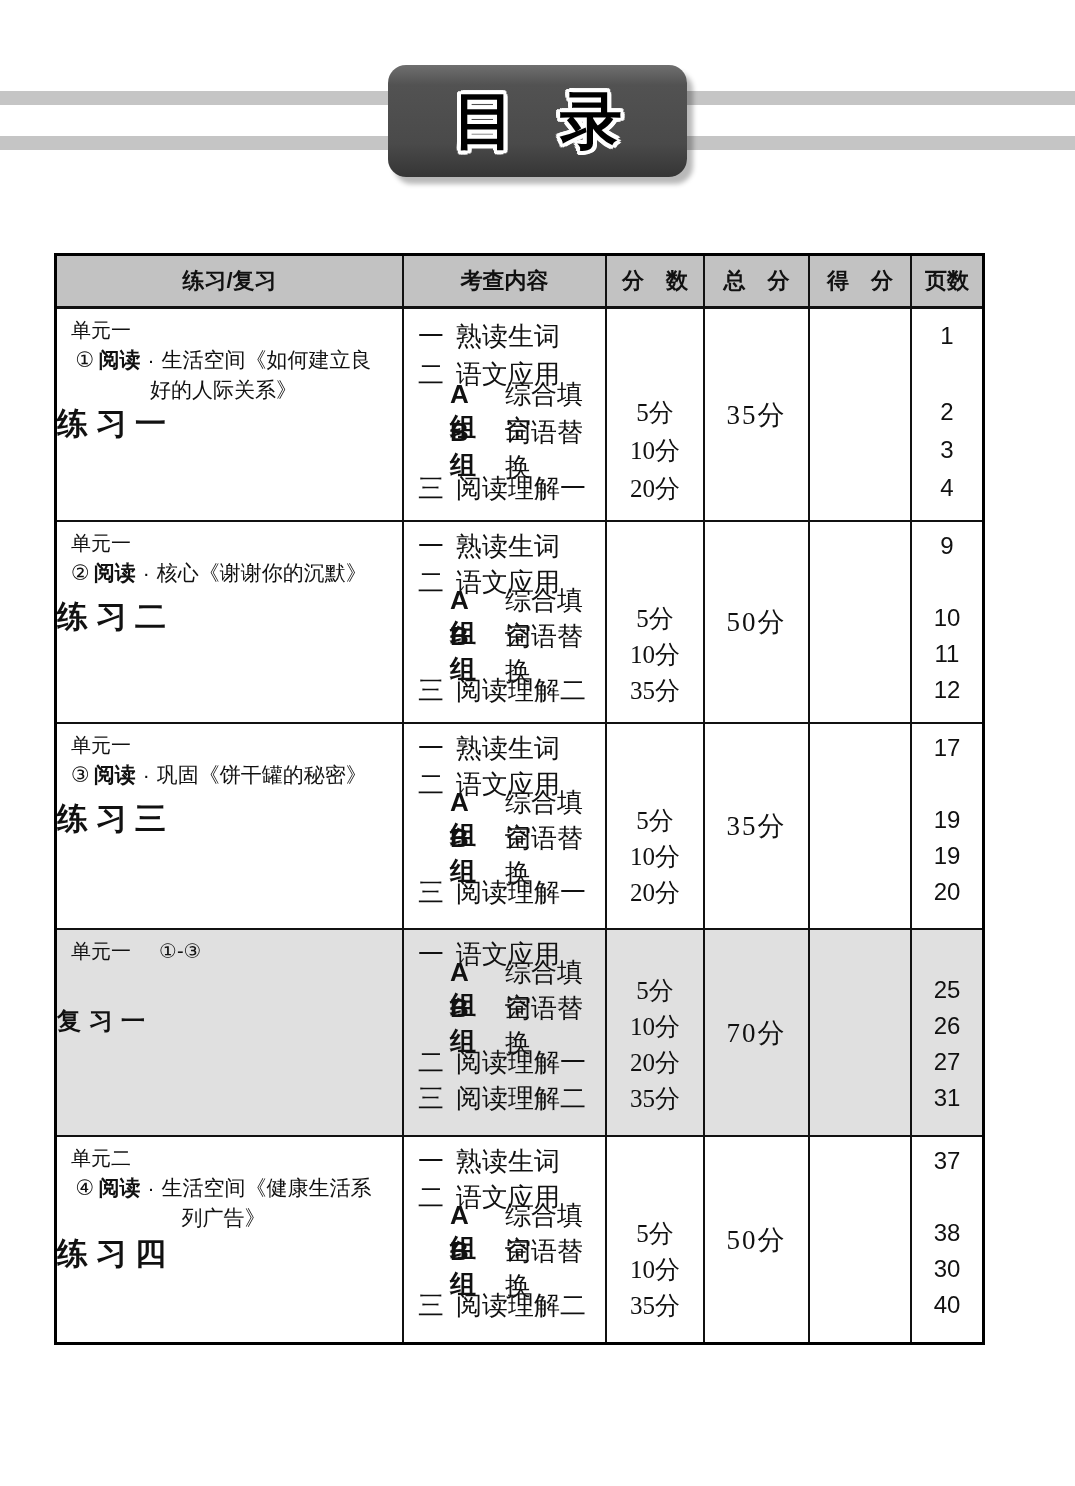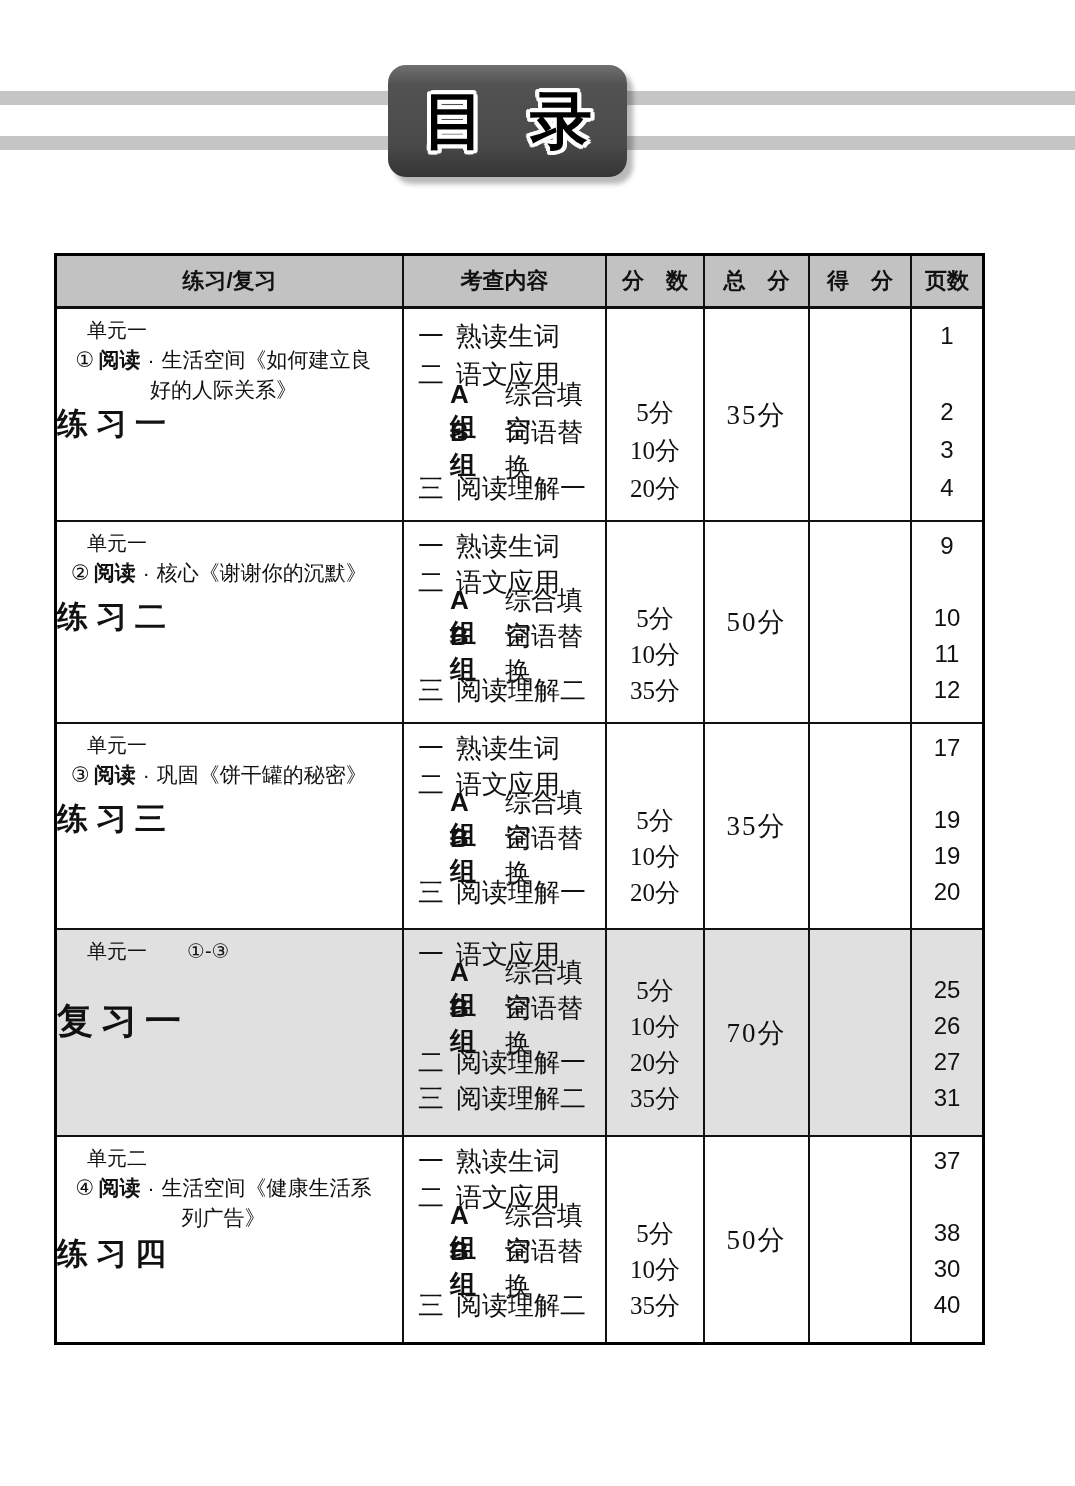--- a/index.html
+++ b/index.html
@@ -7,21 +7,21 @@
     width:1075px;height:1486px;position:relative;background:#ffffff;
     font-family:"Liberation Sans","DejaVu Sans",sans-serif;color:#111;
     overflow:hidden;
   }
   
   .stripe{position:absolute;left:0;width:1075px;height:14px;background:var(--stripe,#c5c5c5);}
   .stripe-1{top:91px;}
   .stripe-2{top:136px;}
   
   .title-box{
-    position:absolute;left:388px;top:65px;width:239px;height:112px;
+    position:absolute;left:388px;top:65px;width:299px;height:112px;
     background:linear-gradient(180deg,#6f6f6f 0%,#525252 18%,#4a4a4a 70%,#353535 100%);
     border-radius:18px;
     box-shadow:6px 7px 5px rgba(0,0,0,0.28);
     display:flex;align-items:center;justify-content:center;
   }
   .title-text{
     font-size:62px;font-weight:bold;color:#000;letter-spacing:14px;padding-left:14px;
     text-shadow:
       -4px 0 0 #fff,4px 0 0 #fff,0 -4px 0 #fff,0 4px 0 #fff,
       -3px -3px 0 #fff,3px -3px 0 #fff,-3px 3px 0 #fff,3px 3px 0 #fff,
@@ -49,35 +49,35 @@
   .trow{border-bottom:2px solid #111;}
   .trow:last-child{border-bottom:none;}
   .row-0{height:211px;}
   .row-1{height:200px;}
   .row-2{height:204px;}
   .row-3{height:205px;background:var(--review-bg,#e0e0e0);}
   .row-4{height:205px;}
   .cell{border-right:2px solid #111;box-sizing:border-box;overflow:hidden;}
   .cell:last-child{border-right:none;}
   
-  .unit-line{padding:8px 0 0 30px;font-size:20px;line-height:26px;}
-  .range{margin-left:40px;}
+  .unit-line{padding:8px 0 0 14px;font-size:20px;line-height:26px;}
+  .range{margin-left:28px;}
   .range:empty{margin:0;}
   .desc{padding:2px 22px 0 10px;font-size:21px;line-height:30px;text-align:center;}
   .row-1 .desc,.row-2 .desc{text-align:left;padding-left:14px;}
   .cat{font-weight:bold;}
   .sep{margin:0 7px;}
   .code{margin-right:4px;}
   .book{font-family:"Liberation Serif","DejaVu Serif",serif;}
   .exercise{
     font-size:31px;font-weight:bold;text-align:left;letter-spacing:8px;
     margin-top:-2px;line-height:42px;
   }
   .row-1 .exercise,.row-2 .exercise{margin-top:8px;}
-  .row-3 .exercise{margin-top:36px;font-size:36px;}
+  .row-3 .exercise{margin-top:36px;font-size:24px;}
   .row-4 .exercise{margin-top:0;}
   
   .lines{padding-top:6px;}
   .row-0 .lines{padding-top:8px;}
   .line{height:36px;display:flex;align-items:center;font-size:26px;}
   .row-0 .line{height:38px;}
   .content-line{padding-left:14px;}
   .content-line.grouped{padding-left:46px;}
   .content-line.grouped .txt{font-family:"Liberation Serif","DejaVu Serif",serif;}
   .no{margin-right:12px;}

